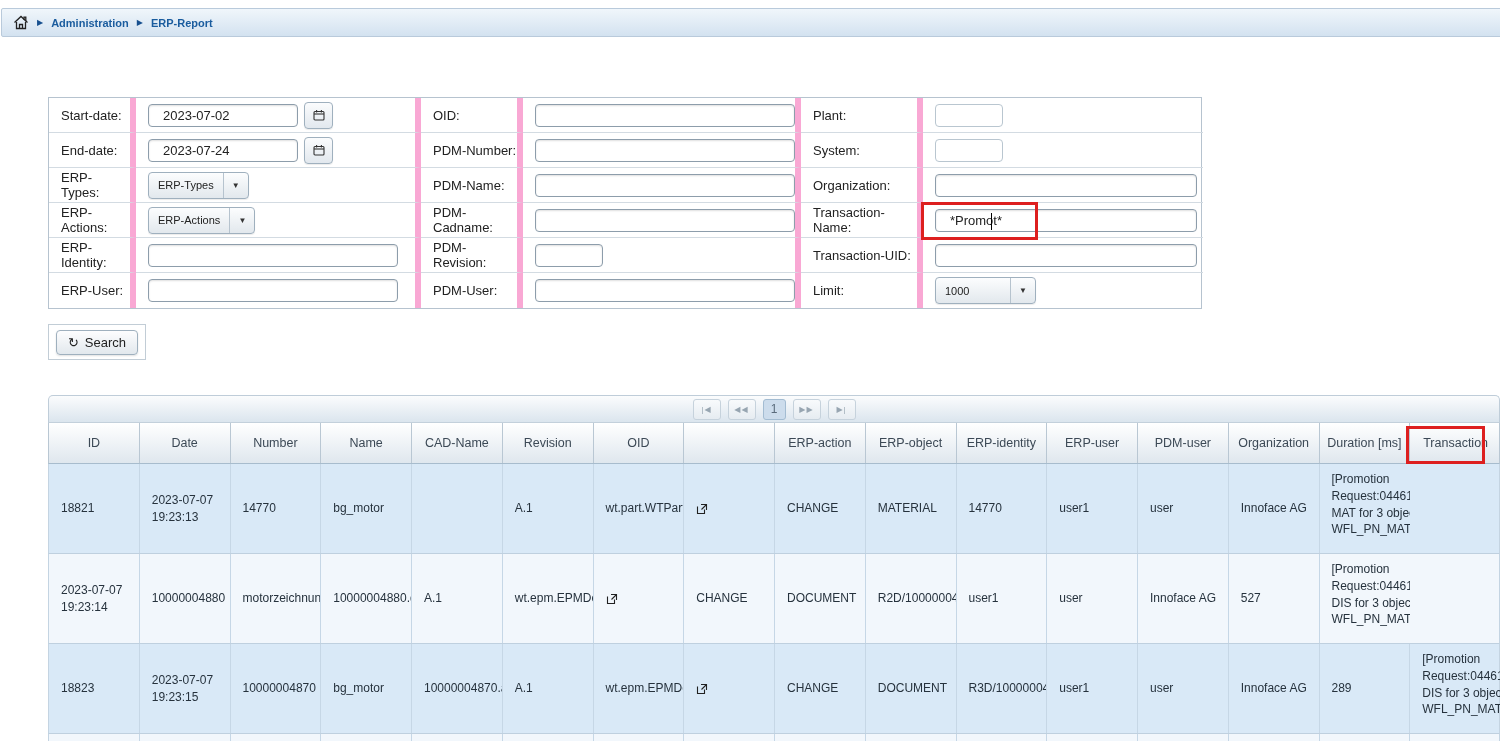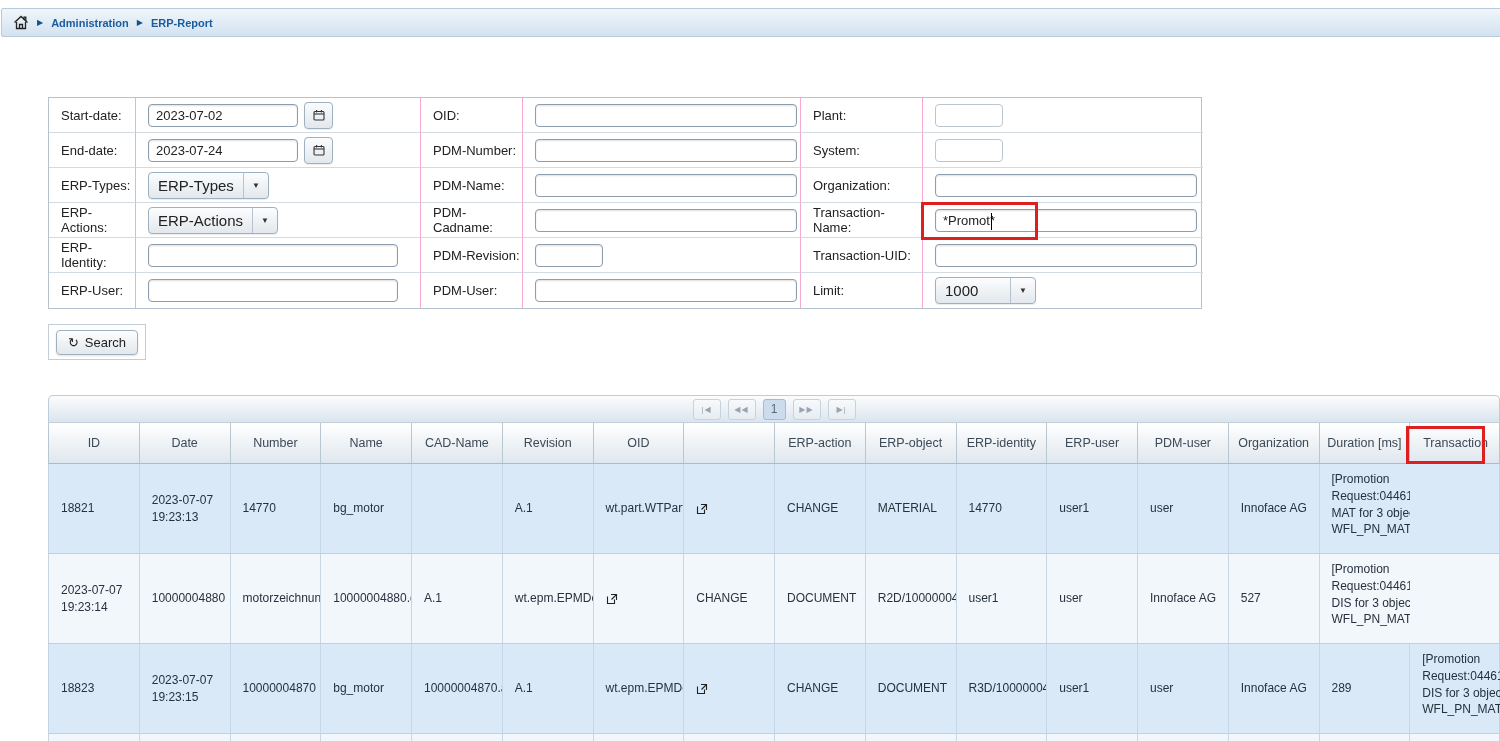--- a/index.html
+++ b/index.html
@@ -13,37 +13,37 @@
     display:flex;align-items:center;gap:8px;padding-left:11px;}
   .crumb-sep{color:#17508f;font-size:8px;line-height:1;}
   .crumb-link{color:#1a5c9e;font-weight:bold;font-size:11px;}
   .home-ic{display:flex;align-items:center;}
 
   
   .form-panel{position:absolute;left:48px;top:97px;width:1154px;height:212px;
     border:1px solid #b6c3cf;background:#fff;display:grid;
     grid-template-columns:87px 285px 102px 278px 122px 280px;
     grid-auto-rows:35px;box-sizing:border-box;}
-  .fcell{border-right:1px solid #f9a8d4;border-bottom:1px solid #d3dbe2;
+  .fcell{border-right:6px solid #f9a8d4;border-bottom:1px solid #d3dbe2;
     display:flex;align-items:center;padding-left:12px;font-size:13px;
     box-sizing:border-box;overflow:visible;}
   .fcell:nth-child(6n){border-right:none;}
   .fcell.lastrow{border-bottom:none;}
   .tin{height:23px;border:1px solid #8d9dab;border-radius:4px;background:#fff;
     box-shadow:inset 0 1px 2px rgba(0,0,0,.13);font-family:"Liberation Sans",sans-serif;
-    font-size:13px;color:#222;padding:0 7px;outline:none;box-sizing:border-box;}
+    font-size:13px;color:#222;padding:0 14px;outline:none;box-sizing:border-box;}
   .w-date{width:150px;} .w-wide{width:262px;} .w-med{width:250px;} .w-small{width:68px;}
   .tin.lightb{border-color:#b9c6d0;box-shadow:none;}
   .mini-btn{width:27px;height:25px;margin-left:6px;border:1px solid #9fb0be;border-radius:4px;
     background:linear-gradient(#fbfcfd,#e2e8ee);display:flex;align-items:center;
     justify-content:center;box-shadow:0 1px 1px rgba(0,0,0,.08);}
   .dd{display:inline-flex;align-items:stretch;height:25px;border:1px solid #9fb0be;
     border-radius:4px;background:linear-gradient(#fcfdfe,#e2e8ed);
     box-shadow:0 1px 1px rgba(0,0,0,.08);}
-  .dd-label{display:flex;align-items:center;padding:0 9px;font-size:15px;color:#222;}
+  .dd-label{display:flex;align-items:center;padding:0 9px;font-size:11px;color:#222;}
   .dd-label.fixed{width:56px;}
   .dd-arrow{width:24px;border-left:1px solid #b6c3ce;display:flex;align-items:center;
     justify-content:center;font-size:8px;color:#333;}
 
   
   .search-wrap{position:absolute;left:48px;top:324px;width:98px;height:36px;
     border:1px solid #c2cdd6;display:flex;align-items:center;justify-content:center;
     box-sizing:border-box;}
   .search-btn{display:flex;align-items:center;gap:6px;height:25px;padding:0 11px;
     border:1px solid #9fb0be;border-radius:4px;background:linear-gradient(#fdfdfe,#e2e8ed);

